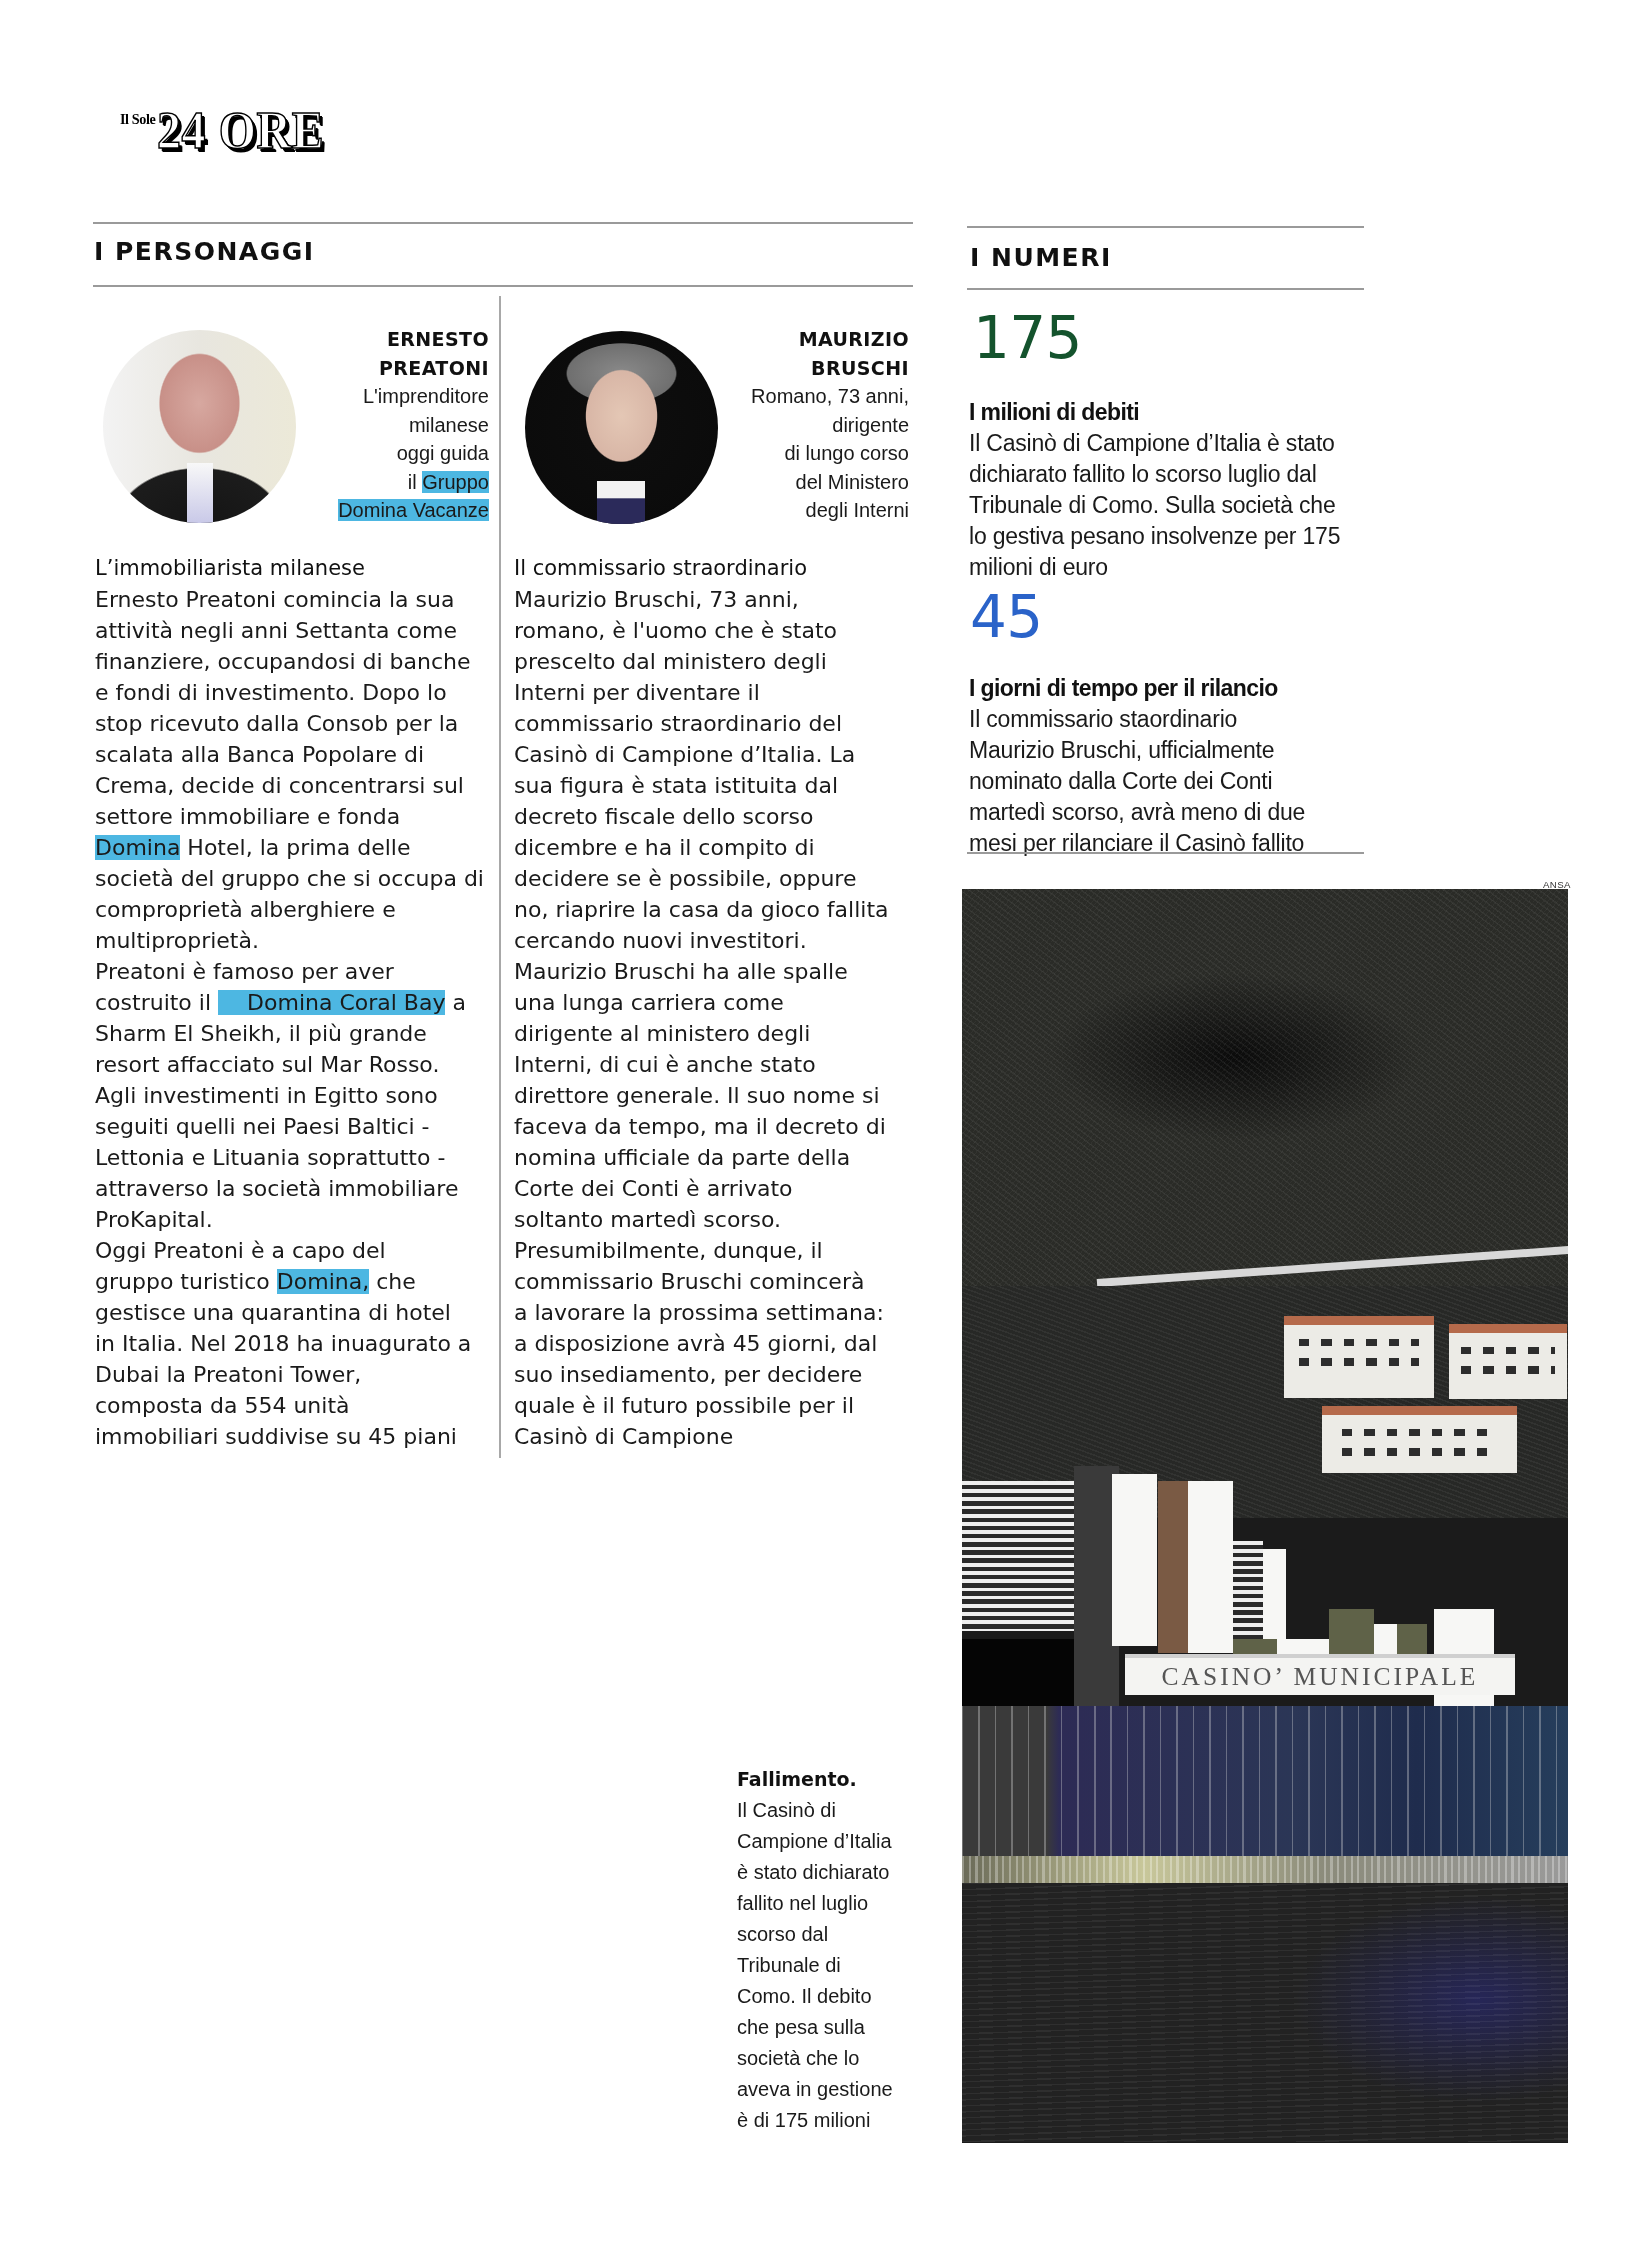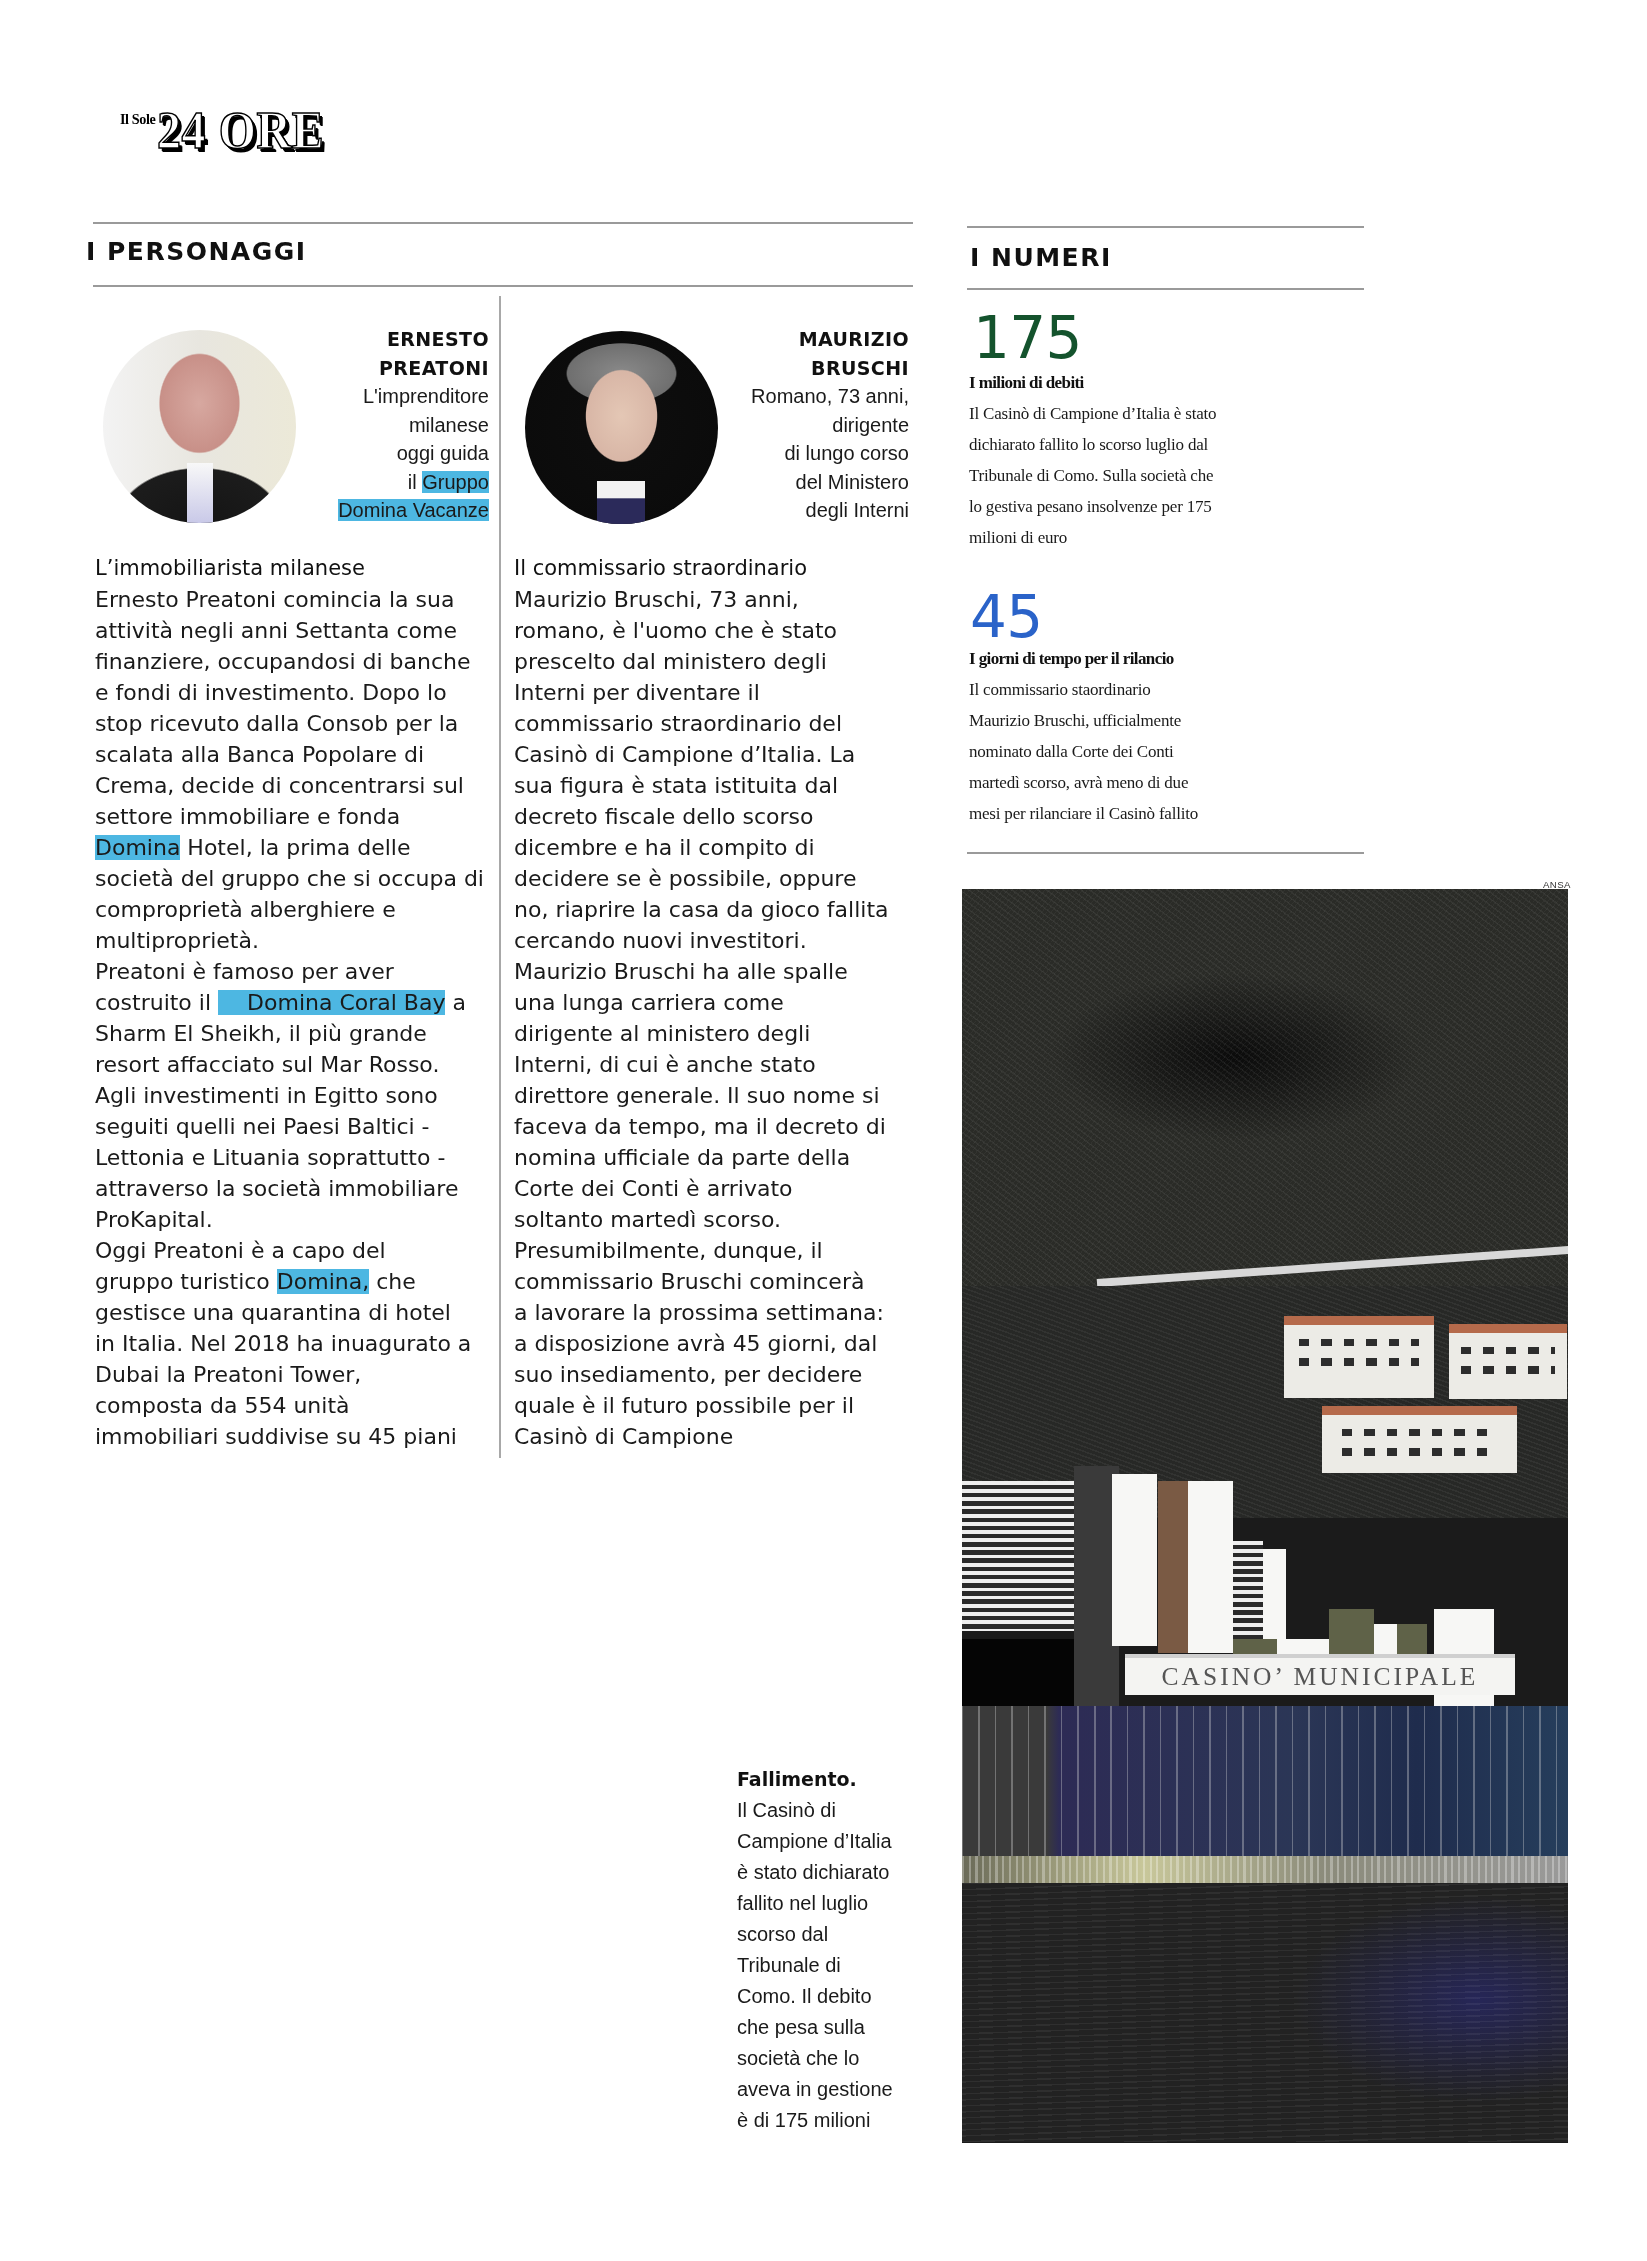--- a/index.html
+++ b/index.html
@@ -145,25 +145,26 @@
     .big-number {
       position: absolute;
       font-family: "DejaVu Sans", sans-serif;
       font-size: 58px;
       line-height: 58px;
       color: #2a63c9;
       letter-spacing: -0.7px;
     }
     .num-block {
       position: absolute;
-      font-family: Liberation Serif, serif;
-      font-size: 17px;
+      font-family: Liberation Sans, sans-serif;
+      font-size: 23px;
       line-height: 31px;
       color: #1a1a1a;
       letter-spacing: -0.2px;
+      margin-top: 30px;
     }
     .num-block .heading {
       display: block;
       font-weight: bold;
       color: #111;
       letter-spacing: -0.6px;
     }
     .num-block .line { display: block; white-space: nowrap; }
 
     
@@ -294,21 +295,21 @@
   </style>
 </head>
 <body>
 
 <div class="masthead">
   <span class="small">Il Sole</span>
   <span class="big">24 ORE</span>
 </div>
 
 <div class="rule" style="left:93px; top:222px; width:820px;"></div>
-<div class="section-title" style="left:86px; top:237px;">I PERSONAGGI</div>
+<div class="section-title" style="left:94px; top:237px;">I PERSONAGGI</div>
 <div class="rule" style="left:93px; top:285px; width:820px;"></div>
 
 <div class="vrule" style="left:499px; top:296px; height:1162px;"></div>
 
 <div class="avatar preatoni" style="left:103px; top:330px;"></div>
 <div class="caption-right" style="right:1159px; top:325px;">
   <span class="name">ERNESTO</span>
   <span class="name">PREATONI</span>
   <span class="line">L'imprenditore</span>
   <span class="line">milanese</span>

